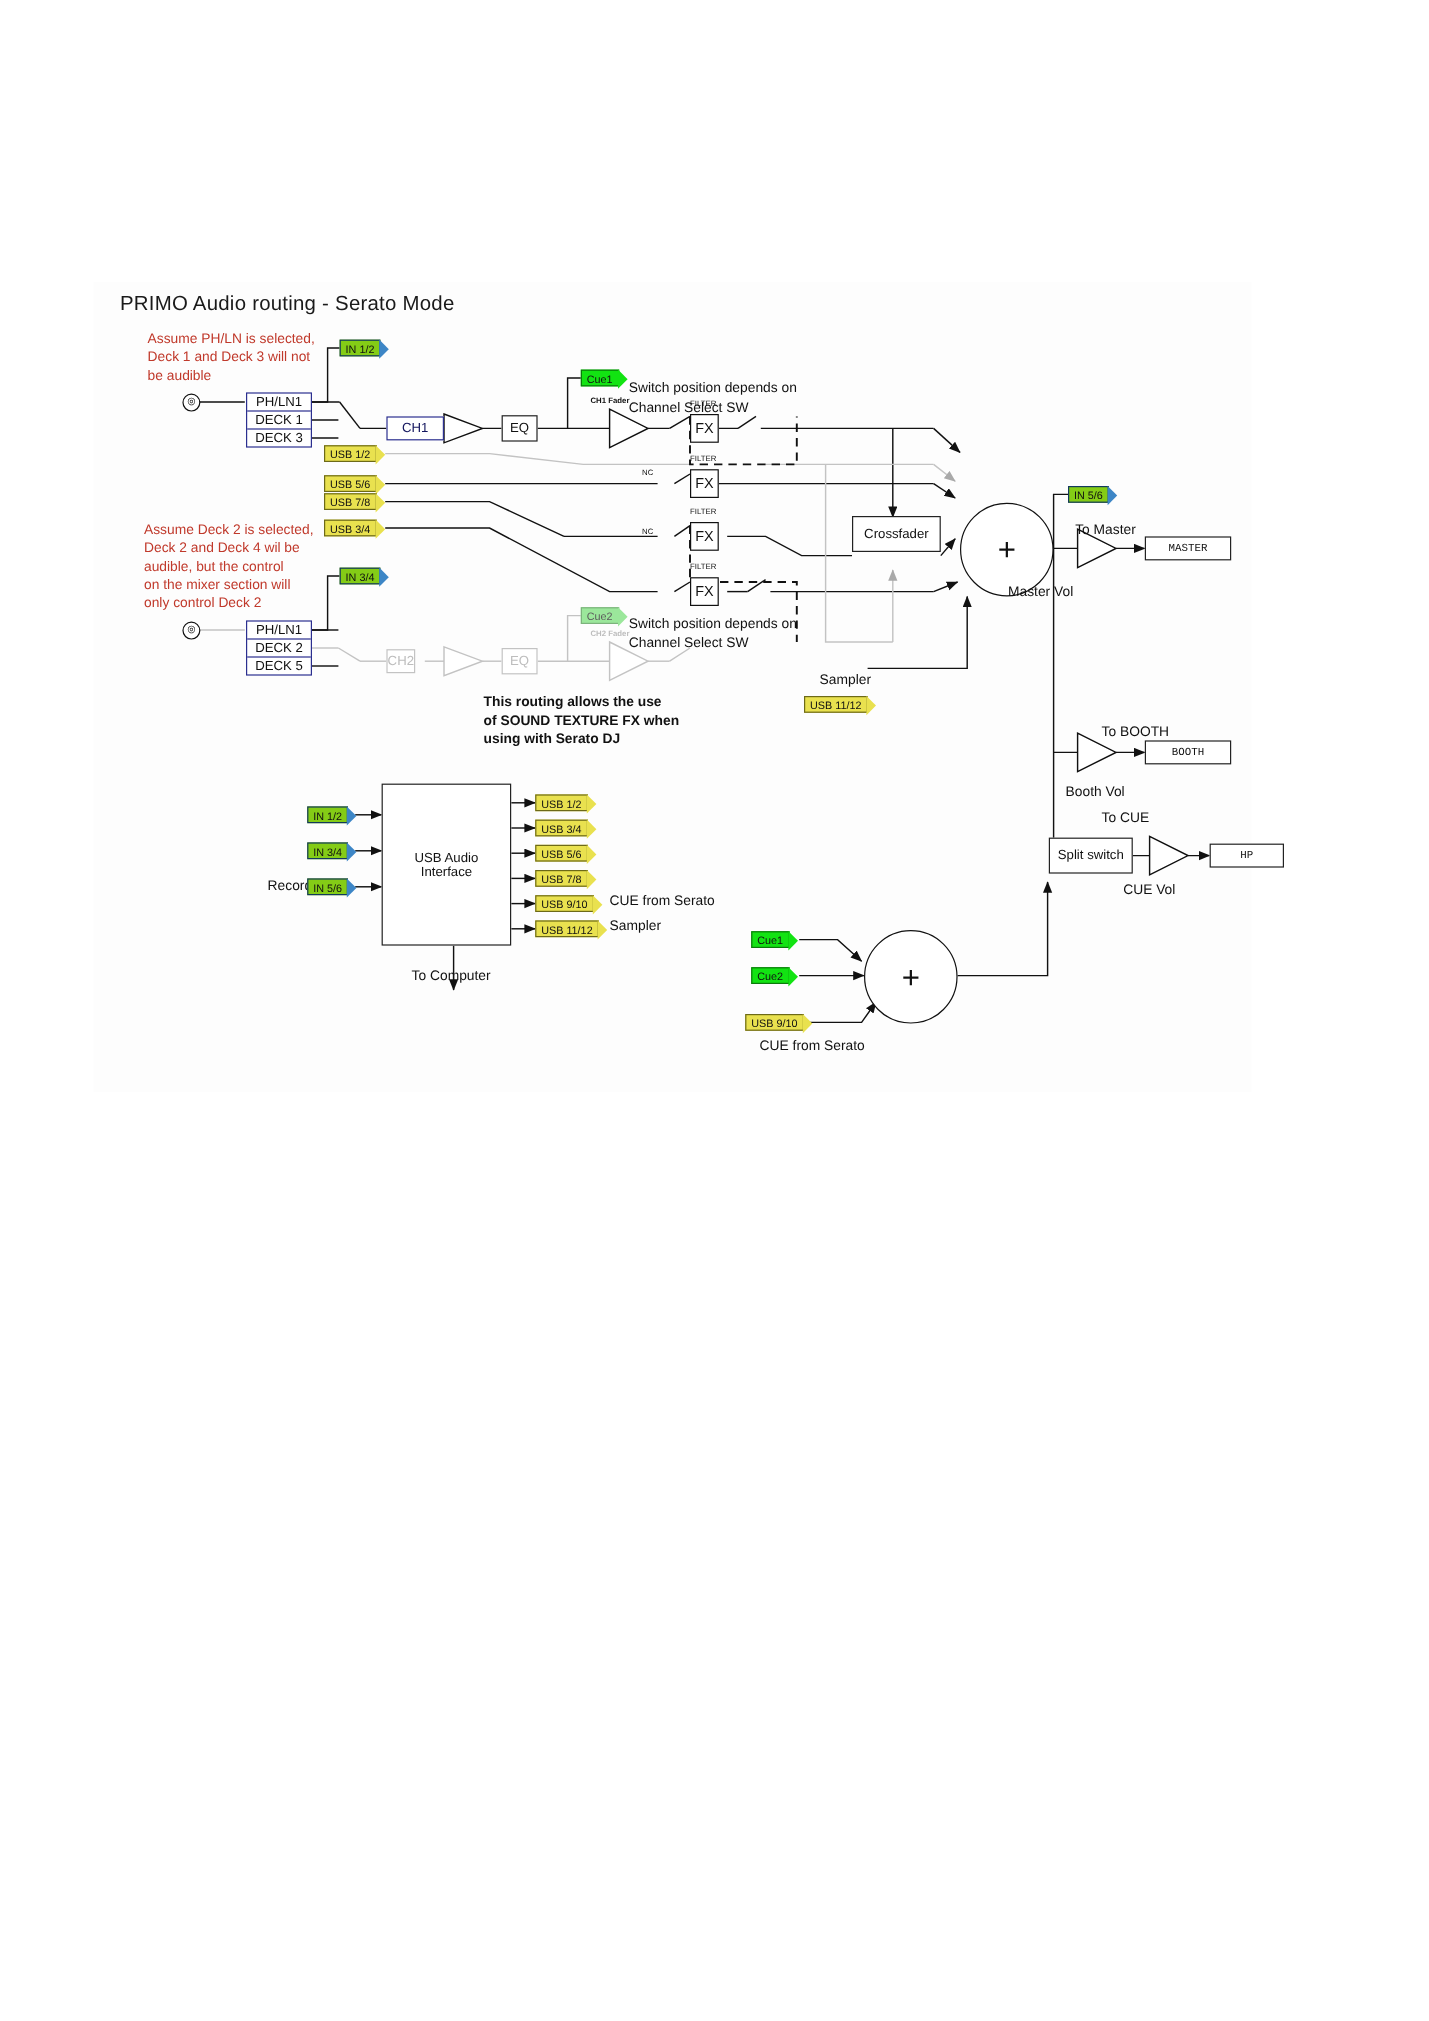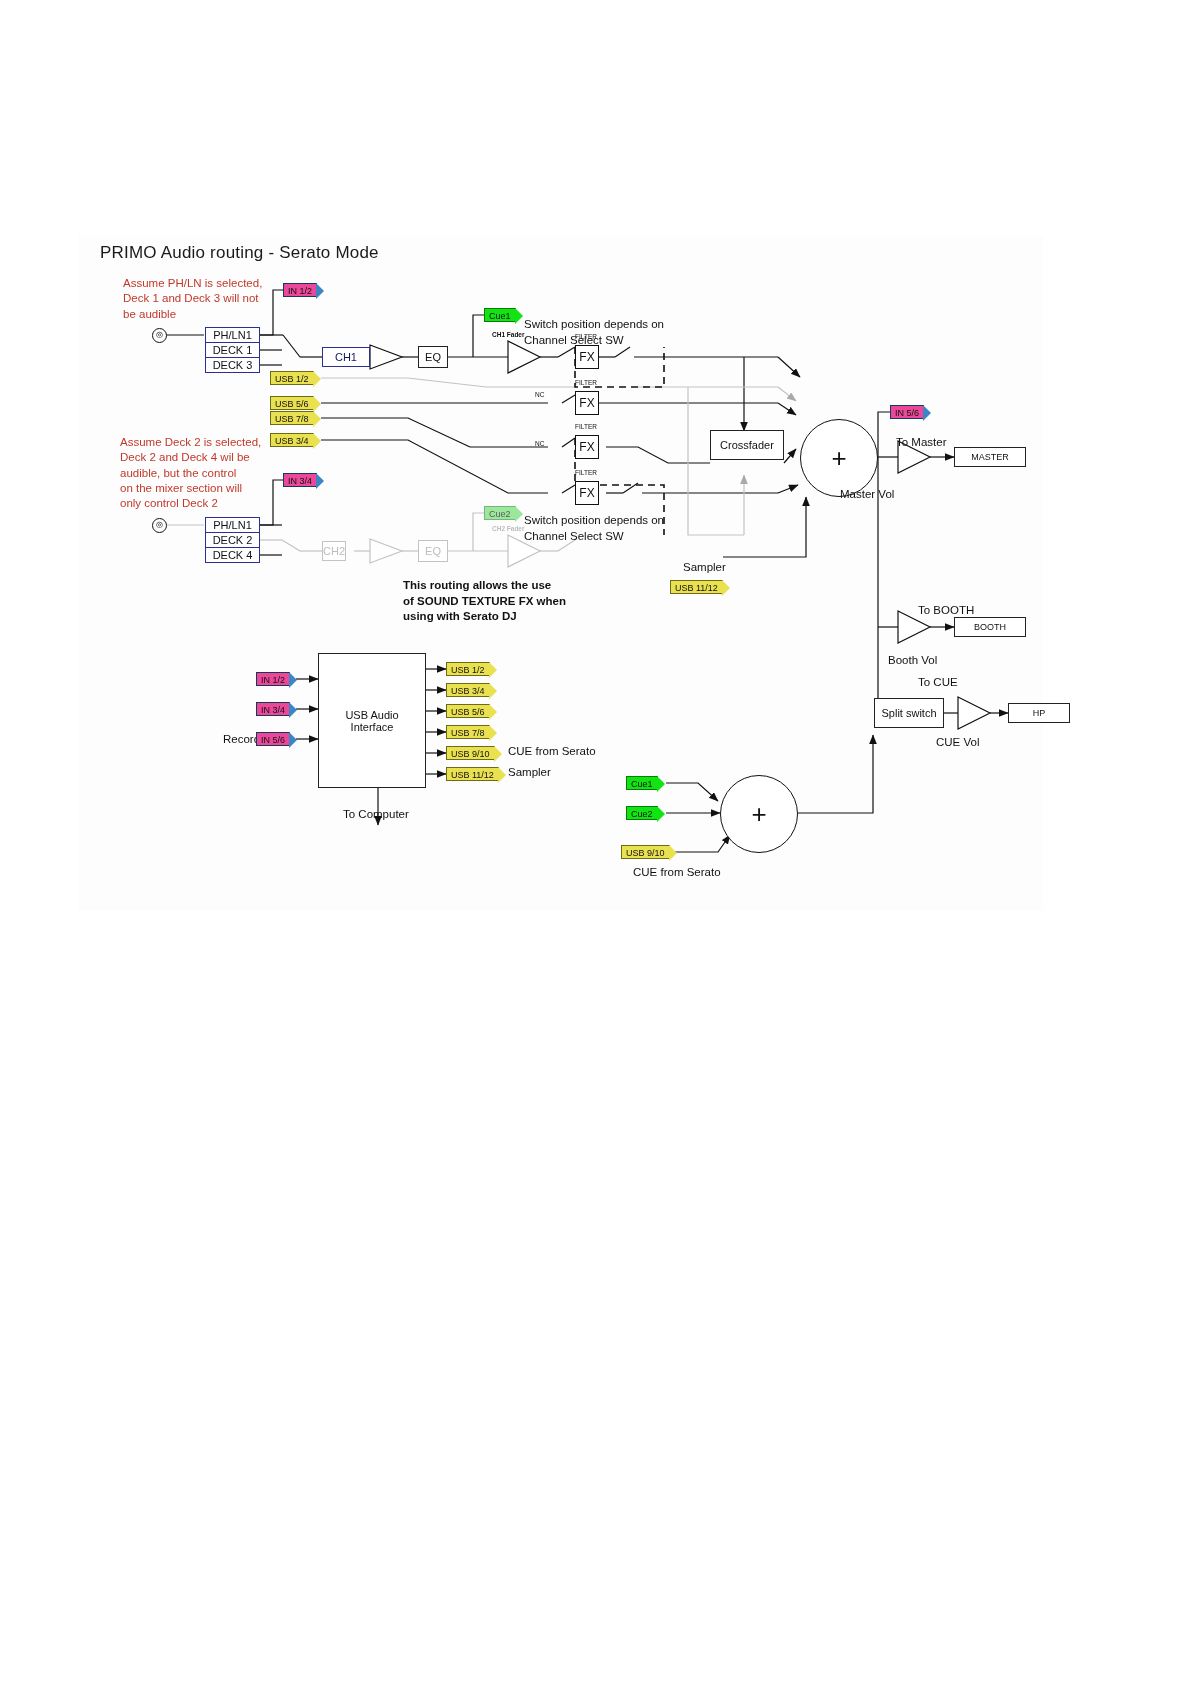--- a/index.html
+++ b/index.html
@@ -12,34 +12,34 @@
   .title{font-size:17px;color:#1a1a1a;letter-spacing:.2px;}
   .note{font-size:11.5px;color:#c0392b;line-height:1.33;font-weight:500;}
   .plain{font-size:11.5px;color:#111;line-height:1.35;}
   .plain-b{font-size:11.5px;color:#111;line-height:1.35;font-weight:bold;}
   .tiny{font-size:6.5px;color:#111;}
 
   .tag{position:absolute;height:14px;line-height:14px;font-size:9px;color:#111;
        padding:0 4px;border:1px solid #2b2b2b;box-sizing:border-box;white-space:nowrap;}
   .tag::after{content:"";position:absolute;right:-8px;top:-1px;width:0;height:0;
        border-top:8px solid transparent;border-bottom:8px solid transparent;}
-  .tag.blue{background:#ec4899;color:#101010;border-color:#13395c;}
+  .tag.blue{background:#84cc16;color:#101010;border-color:#13395c;}
   .tag.blue::after{border-left:8px solid #3d86c6;}
   .tag.yel{background:#e9e14f;border-color:#6d6a18;}
   .tag.yel::after{border-left:8px solid #e9e14f;}
   .tag.grn{background:#12e312;border-color:#0a7a0a;}
   .tag.grn::after{border-left:8px solid #12e312;}
   .tag.grn.fade{background:#9be79b;border-color:#7cb37c;color:#5c5c5c;}
   .tag.grn.fade::after{border-left:8px solid #9be79b;}
 
   .box{position:absolute;box-sizing:border-box;border:1px solid #222;background:#fff;
        display:flex;align-items:center;justify-content:center;font-size:11px;color:#111;}
   .box.navy{border:1.4px solid #2b2f8f;color:#13155e;font-size:11px;}
   .box.fx{font-size:12px;border:1.3px solid #111;}
-  .box.out{font-size:9px;}
+  .box.out{font-size:9px;font-family:Liberation Mono, monospace;}
   .box.fade{border-color:#c3c3c3;color:#bdbdbd;}
 
   .decks{position:absolute;border:1.6px solid #2b2f8f;box-sizing:border-box;background:#fff;}
   .decks div{height:15px;line-height:15px;font-size:11px;text-align:center;color:#111;
        border-bottom:1px solid #2b2f8f;box-sizing:border-box;}
   .decks div:last-child{border-bottom:none;}
 
   .circ{position:absolute;border:1.6px solid #111;border-radius:50%;background:#fff;}
   .circ .pl{position:absolute;left:50%;top:50%;transform:translate(-50%,-50%);
        font-size:26px;line-height:1;color:#111;font-weight:300;}
@@ -226,21 +226,21 @@
     <div class="tag yel" style="left:192px;top:136px;">USB 1/2</div>
 
     <div class="tag yel" style="left:192px;top:161px;">USB 5/6</div>
     <div class="tag yel" style="left:192px;top:176px;">USB 7/8</div>
     <div class="tag yel" style="left:192px;top:198px;">USB 3/4</div>
 
     <div class="knob" style="left:74px;top:283px;">◎</div>
     <div class="decks" style="left:127px;top:282px;width:55px;height:46px;">
       <div>PH/LN1</div>
       <div>DECK 2</div>
-      <div>DECK 4</div>
+      <div>DECK 5</div>
     </div>
     <div class="tag blue" style="left:205px;top:238px;">IN 3/4</div>
     <div class="box fade" style="left:244px;top:306px;width:24px;height:20px;">CH2</div>
     <div class="box fade" style="left:340px;top:305px;width:30px;height:22px;">EQ</div>
     <div class="tag grn fade" style="left:406px;top:271px;">Cue2</div>
     <div class="abs tiny" style="left:414px;top:290px;color:#bdbdbd;font-weight:bold;">CH2 Fader</div>
 
     <div class="abs tiny" style="left:497px;top:98px;">FILTER</div>
     <div class="box fx" style="left:497px;top:110px;width:24px;height:24px;">FX</div>
 

